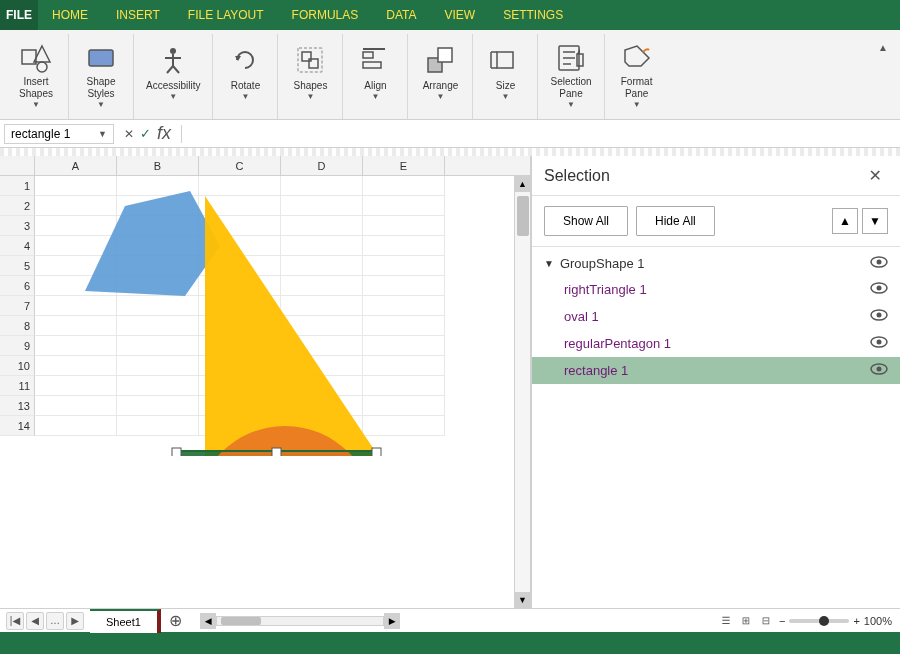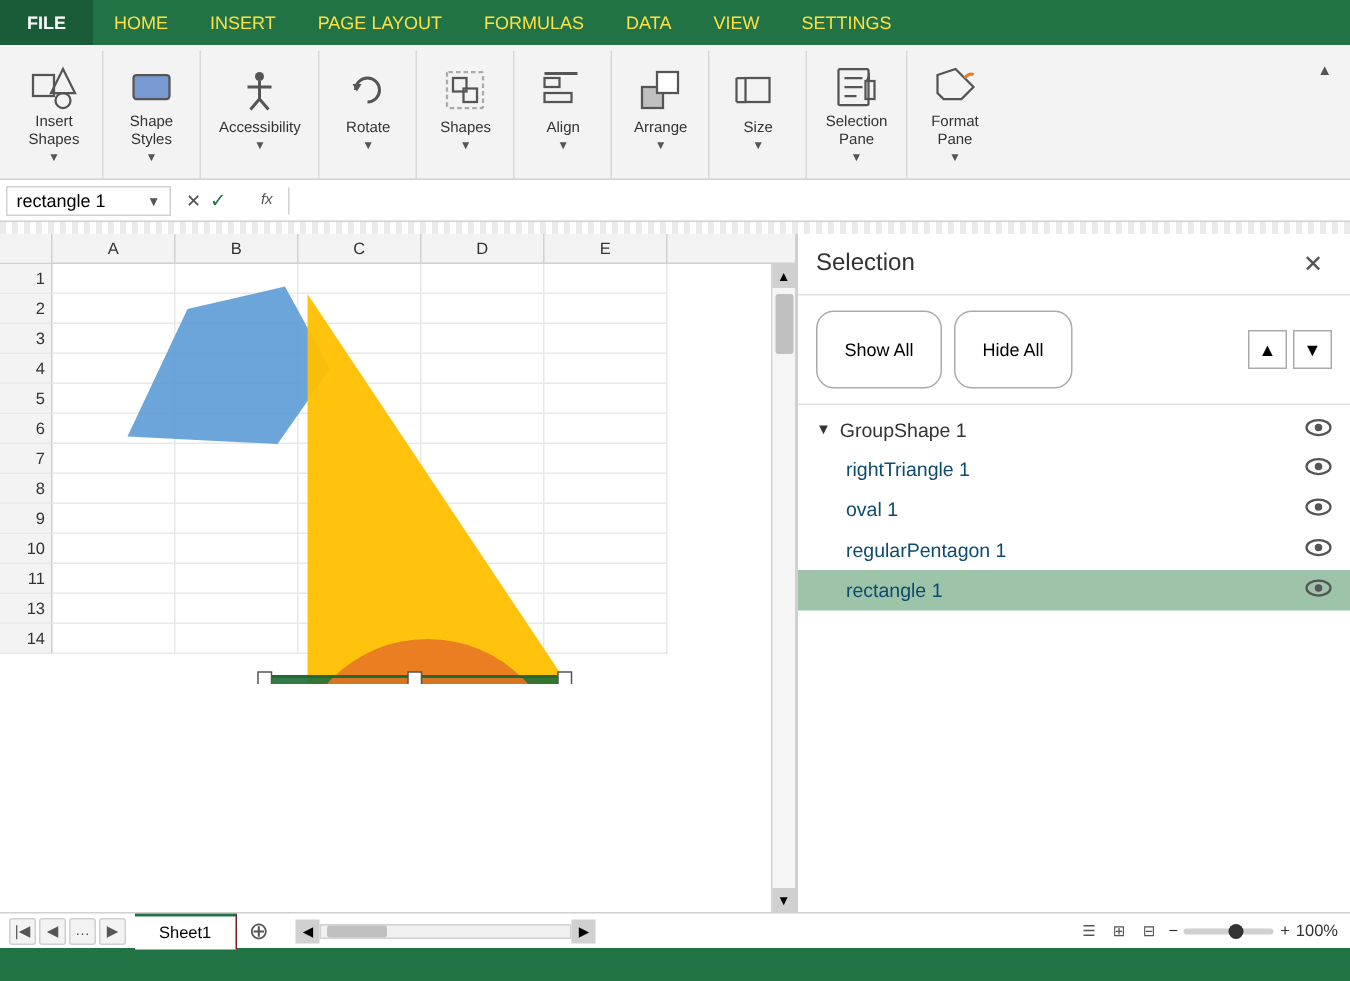--- a/index.html
+++ b/index.html
@@ -3,21 +3,21 @@
   <meta charset="utf-8">
   <style>
     * { box-sizing: border-box; margin: 0; padding: 0; }
     body { font-family: 'Segoe UI', Arial, sans-serif; font-size: 12px; background: #fff; overflow: hidden; width: 900px; height: 654px; }
 
     
     .ribbon { background: #217346; display: flex; flex-direction: column; }
     .ribbon-tabs { display: flex; align-items: stretch; background: #217346; height: 30px; }
     .ribbon-tab { padding: 0 14px; display: flex; align-items: center; color: #fde047; font-size: 12px; cursor: pointer; font-weight: 400; }
     .ribbon-tab.active-shape { background: #fff; color: #217346; font-weight: 600; }
-    .ribbon-tab.file { background: #1a5c38; color: #fff; font-weight: 600; padding: 0 18px; }
+    .ribbon-tab.file { background: #1a5c38; color: #fff; font-weight: 600; padding: 0 6px; }
 
     .ribbon-content { background: #f3f3f3; border-bottom: 1px solid #d0d0d0; padding: 4px 4px 0 4px; display: flex; align-items: stretch; min-height: 90px; }
     .ribbon-group { display: flex; flex-direction: column; align-items: center; border-right: 1px solid #d8d8d8; padding: 4px 6px 0 6px; }
     .ribbon-group-items { display: flex; flex-direction: row; align-items: flex-start; flex: 1; gap: 2px; }
 
     .ribbon-btn { display: flex; flex-direction: column; align-items: center; justify-content: flex-start; padding: 4px 6px; cursor: pointer; border-radius: 3px; min-width: 52px; height: 72px; }
     .ribbon-btn-icon { width: 36px; height: 36px; display: flex; align-items: center; justify-content: center; }
     .ribbon-btn-label { font-size: 10px; color: #333; text-align: center; line-height: 1.2; margin-top: 2px; }
     .ribbon-btn-arrow { font-size: 8px; color: #555; }
 
@@ -44,40 +44,40 @@
     .v-scrollbar-track { flex: 1; width: 16px; position: relative; background: #f5f5f5; }
     .v-scrollbar-thumb { width: 12px; height: 40px; background: #c0c0c0; border-radius: 2px; margin: 0 auto; margin-top: 4px; }
 
     
     .selection-pane { width: 370px; background: #fff; border-left: 2px solid #d0d0d0; display: flex; flex-direction: column; flex-shrink: 0; }
     .selection-pane-header { display: flex; align-items: center; padding: 8px 12px; border-bottom: 1px solid #e0e0e0; }
     .selection-pane-title { font-size: 16px; font-weight: 400; color: #333; flex: 1; }
     .selection-pane-close { cursor: pointer; font-size: 16px; color: #555; padding: 2px 6px; border-radius: 2px; }
 
     .selection-buttons { display: flex; gap: 8px; padding: 10px 12px; border-bottom: 1px solid #e0e0e0; align-items: center; }
-    .sel-btn { border: 1px solid #ababab; background: #fff; padding: 18px 18px; font-size: 12px; cursor: pointer; border-radius: 12px; }
+    .sel-btn { border: 1px solid #ababab; background: #fff; padding: 7px 18px; font-size: 12px; cursor: pointer; border-radius: 1px; }
     .sel-arrow-btns { margin-left: auto; display: flex; gap: 4px; }
     .sel-arrow { border: 1px solid #ababab; background: #fff; width: 26px; height: 26px; display: flex; align-items: center; justify-content: center; cursor: pointer; font-size: 12px; }
 
     .selection-list { flex: 1; overflow-y: auto; padding: 4px 0; }
     .sel-group-header { display: flex; align-items: center; padding: 4px 12px; cursor: pointer; }
     .sel-group-arrow { font-size: 10px; color: #333; margin-right: 6px; }
     .sel-group-name { font-size: 13px; color: #333; flex: 1; }
     .sel-group-eye { color: #555; font-size: 14px; cursor: pointer; }
     .sel-item { display: flex; align-items: center; padding: 5px 12px 5px 32px; cursor: pointer; }
     .sel-item.selected { background: #9dc3a8; }
-    .sel-item-name { font-size: 13px; color: #0c4a6e; flex: 1; }
+    .sel-item-name { font-size: 13px; color: #701a75; flex: 1; }
     .sel-item-eye { color: #555; font-size: 14px; }
 
     
     .bottom-bar { height: 24px; background: #fff; border-top: 1px solid #d0d0d0; display: flex; align-items: center; }
     .sheet-nav { display: flex; align-items: center; gap: 2px; padding: 0 6px; }
     .sheet-nav-btn { width: 18px; height: 18px; display: flex; align-items: center; justify-content: center; font-size: 10px; color: #555; cursor: pointer; border: 1px solid #d0d0d0; background: #f3f3f3; border-radius: 2px; }
     .sheet-tabs { display: flex; }
-    .sheet-tab { padding: 2px 16px; font-size: 11px; border-right: 1px solid #7f1d1d; cursor: pointer; height: 24px; display: flex; align-items: center; background: #e8e8e8; }
+    .sheet-tab { padding: 2px 16px; font-size: 11px; border-right: 4px solid #7f1d1d; cursor: pointer; height: 24px; display: flex; align-items: center; background: #e8e8e8; }
     .sheet-tab.active { background: #fff; border-top: 2px solid #217346; }
     .sheet-tab-add { padding: 2px 8px; font-size: 16px; color: #555; cursor: pointer; height: 24px; display: flex; align-items: center; }
     .bottom-right { margin-left: auto; display: flex; align-items: center; gap: 4px; padding-right: 8px; }
     .zoom-ctrl { display: flex; align-items: center; gap: 4px; font-size: 11px; color: #333; }
     .zoom-slider { width: 60px; height: 4px; background: #d0d0d0; border-radius: 2px; position: relative; cursor: pointer; }
     .zoom-thumb { width: 10px; height: 10px; background: #333; border-radius: 50%; position: absolute; top: -3px; left: 50%; }
     .view-btns { display: flex; gap: 2px; }
     .view-btn { width: 18px; height: 18px; display: flex; align-items: center; justify-content: center; font-size: 10px; cursor: pointer; color: #555; }
 
     
@@ -90,21 +90,21 @@
 </head>
 <body>
 
 <div class="ribbon">
   <div class="ribbon-tabs">
     <div class="ribbon-tab file">
       <span>FILE</span>
     </div>
     <div class="ribbon-tab">HOME</div>
     <div class="ribbon-tab">INSERT</div>
-    <div class="ribbon-tab">PAGE LAYOUT</div>
+    <div class="ribbon-tab">FILE LAYOUT</div>
     <div class="ribbon-tab">FORMULAS</div>
     <div class="ribbon-tab">DATA</div>
     <div class="ribbon-tab">VIEW</div>
     <div class="ribbon-tab">SETTINGS</div>
   </div>
 
   <div class="ribbon-content">
 
     <div class="ribbon-group">
       <div class="ribbon-group-items">
@@ -275,21 +275,21 @@
 </div>
 
 <div class="formula-bar">
   <div class="name-box">
     <span class="name-box-text">rectangle 1</span>
     <span class="name-box-arrow">▼</span>
   </div>
   <div style="display:flex; align-items:center; gap:6px; padding: 0 6px;">
     <span style="color:#555; cursor:pointer; font-size:12px;">✕</span>
     <span style="color:#217346; cursor:pointer; font-size:13px;">✓</span>
-    <span style="color:#555; font-style:italic; cursor:pointer; font-size:10px;margin-left:17px;">fx</span>
+    <span style="color:#555; font-style:italic; cursor:pointer; font-size:18px;">fx</span>
   </div>
   <div style="width:1px; height:18px; background:#d0d0d0;"></div>
   <input class="formula-input" type="text" value="" style="">
 </div>
 
 <div class="dotted-row"></div>
 
 <div style="display:flex; flex-direction:row; flex:1; height: calc(654px - 30px - 90px - 28px - 8px - 24px - 22px); overflow:hidden;">
 
   <div class="spreadsheet-wrapper">

